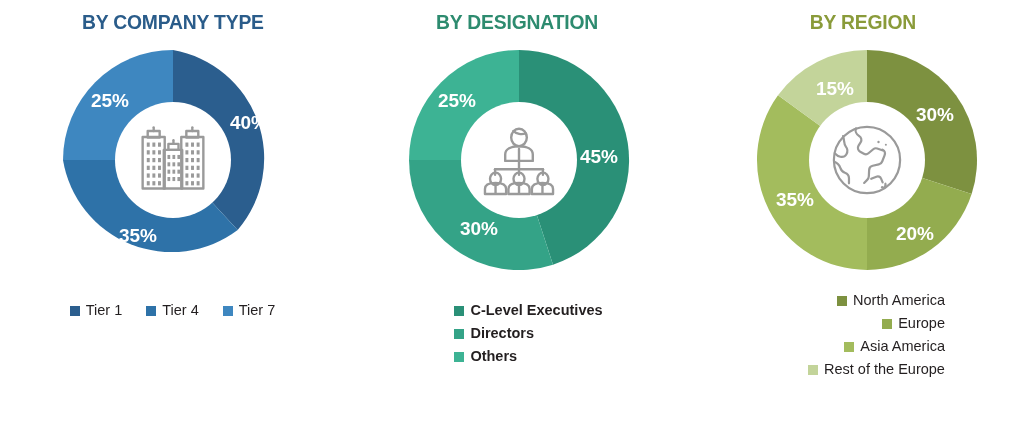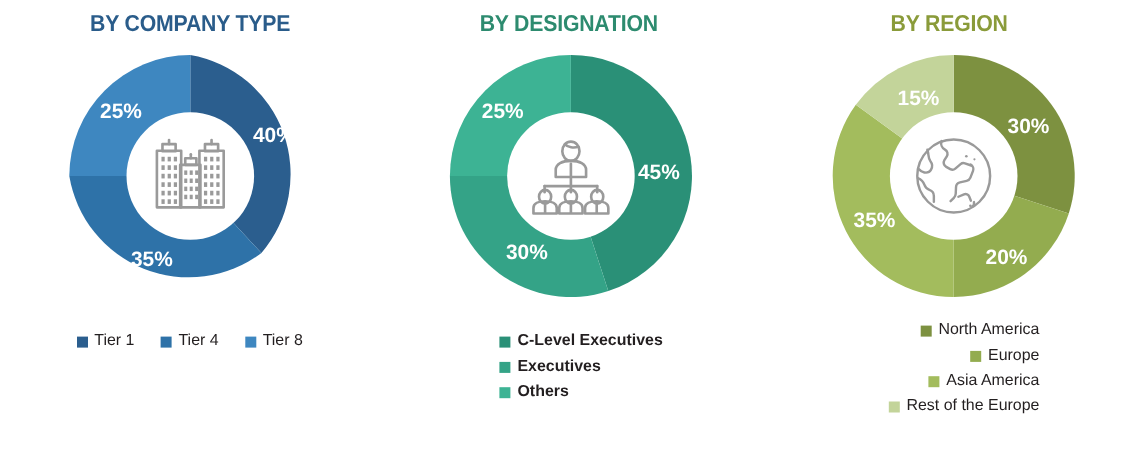--- a/index.html
+++ b/index.html
@@ -185,21 +185,21 @@
       <div class="legend-item">
         <span class="swatch" style="background:#2B5E8E"></span>
         <span>Tier 1</span>
       </div>
       <div class="legend-item">
         <span class="swatch" style="background:#2E72A8"></span>
         <span>Tier 4</span>
       </div>
       <div class="legend-item">
         <span class="swatch" style="background:#3E87C0"></span>
-        <span>Tier 8</span>
+        <span>Tier 7</span>
       </div>
     </div>
   </div>
 
   <div class="panel" id="panel-designation">
     <div class="chart-title" style="color: rgb(45, 139, 111);">BY DESIGNATION</div>
 
     <div class="donut-wrap">
       <svg width="240" height="240" viewBox="0 0 240 240">
 
@@ -243,21 +243,21 @@
       </svg>
     </div>
 
     <div class="legend vert">
       <div class="legend-item">
         <span class="swatch" style="background:#2A9077"></span>
         <span>C-Level Executives</span>
       </div>
       <div class="legend-item">
         <span class="swatch" style="background:#34A387"></span>
-        <span>Executives</span>
+        <span>Directors</span>
       </div>
       <div class="legend-item">
         <span class="swatch" style="background:#3DB394"></span>
         <span>Others</span>
       </div>
     </div>
   </div>
 
   <div class="panel" id="panel-region">
     <div class="chart-title" style="color: rgb(138, 155, 58);">BY REGION</div>

